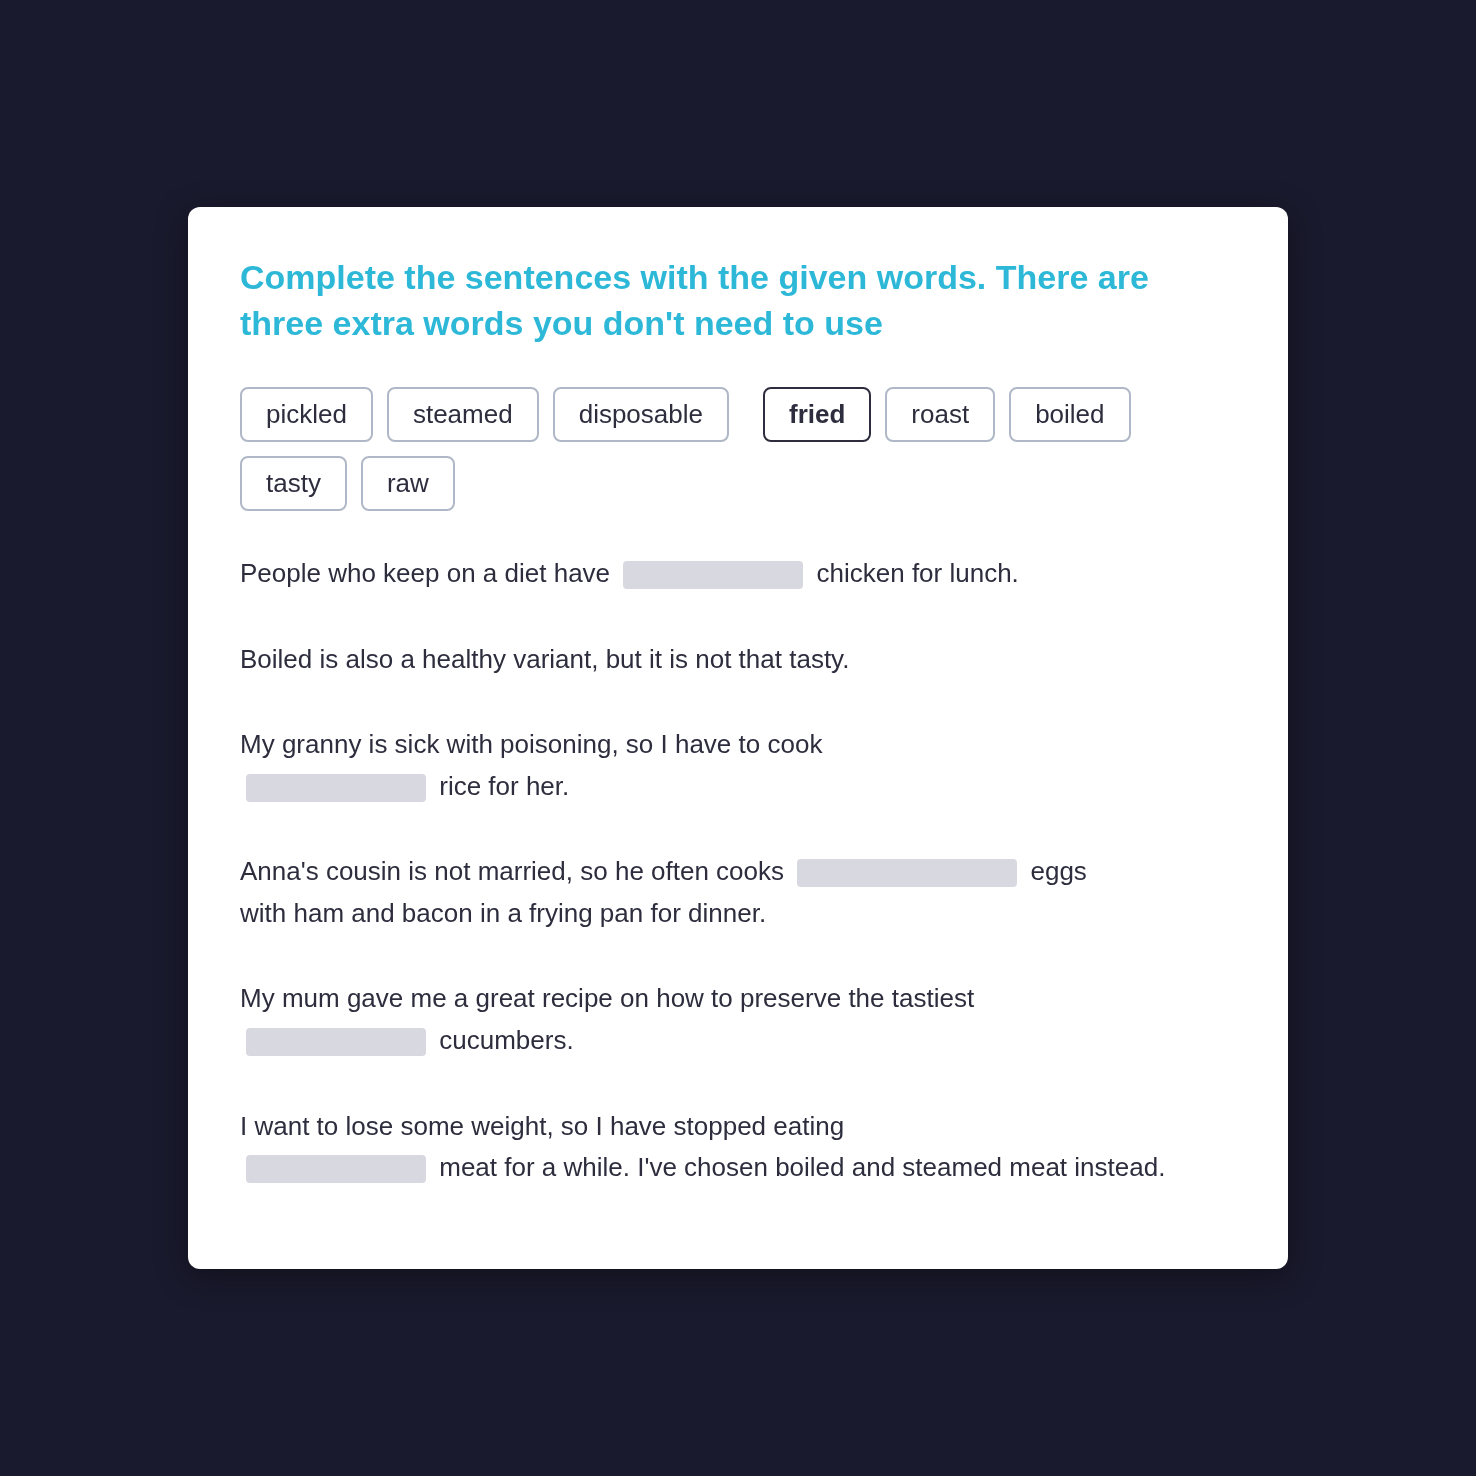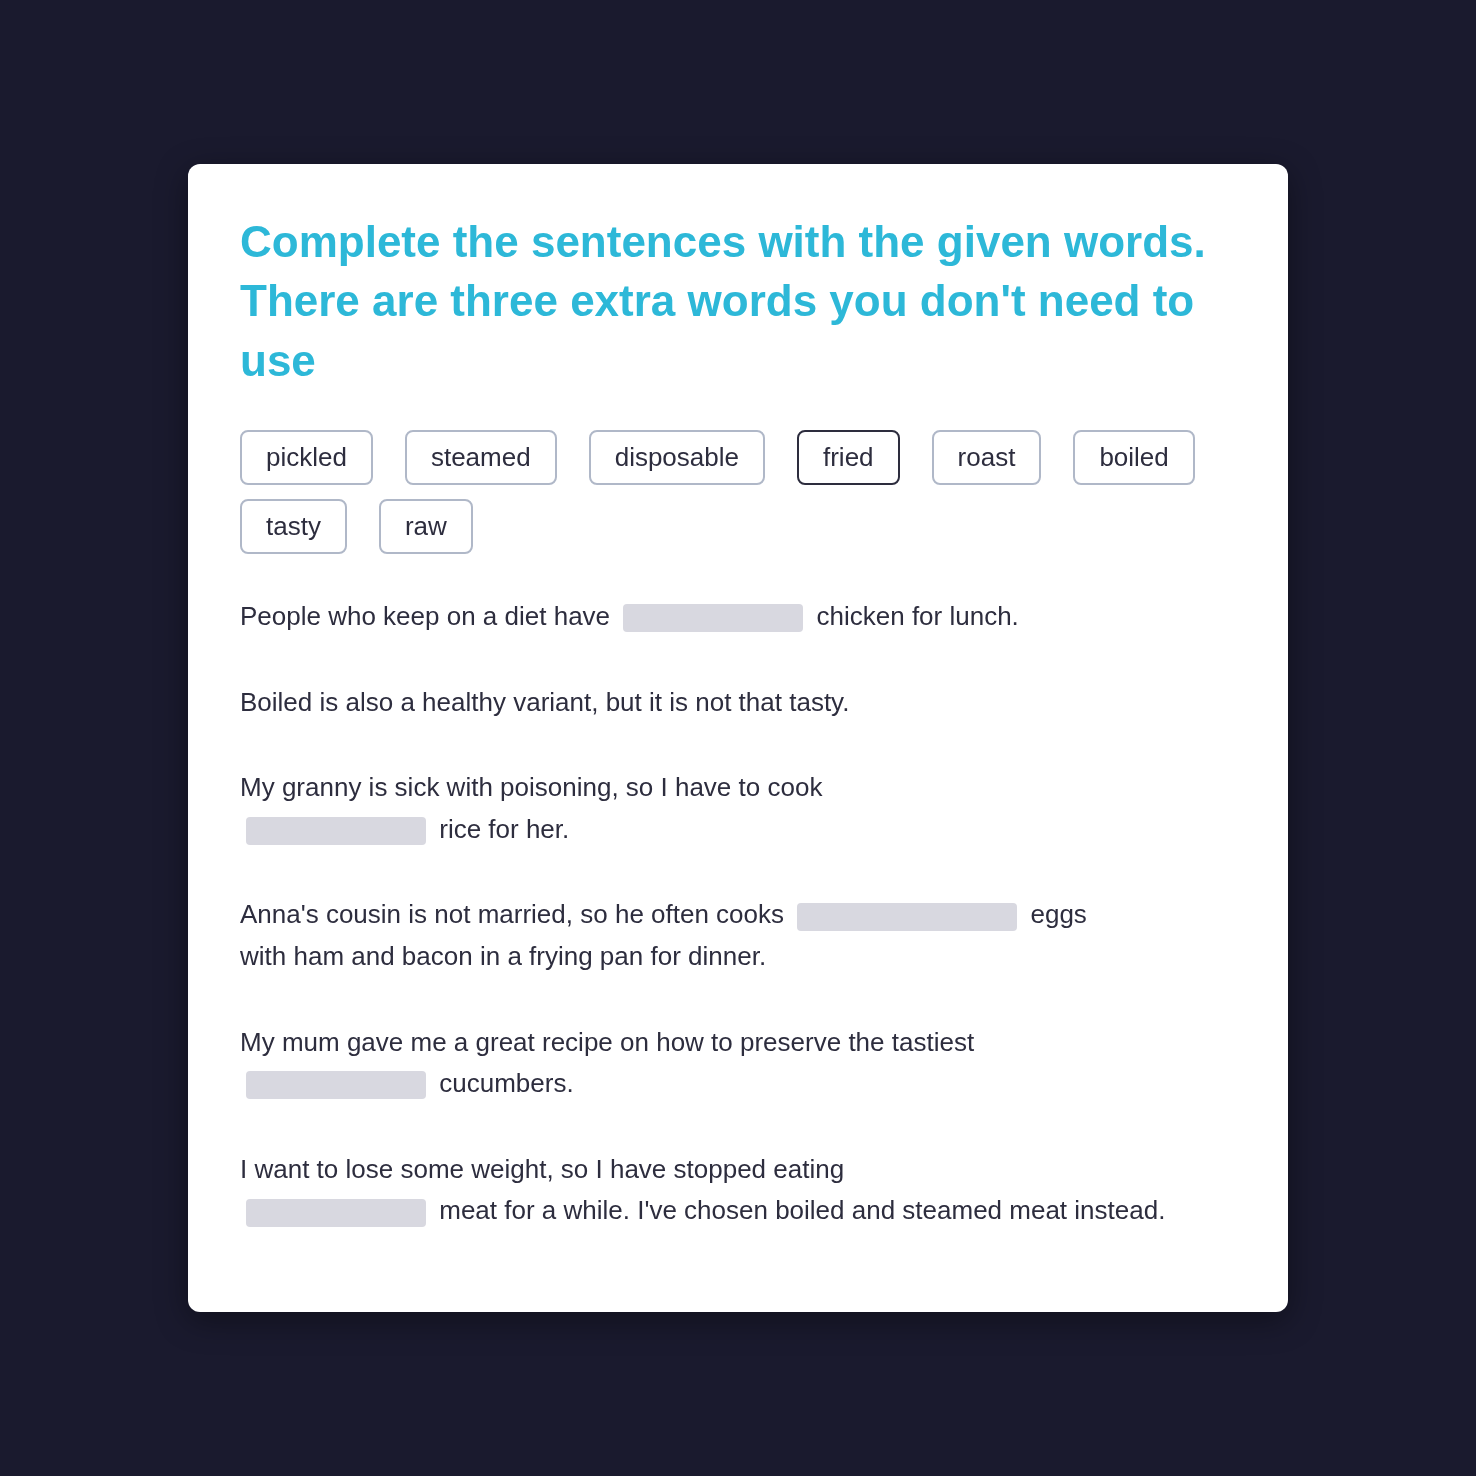--- a/index.html
+++ b/index.html
@@ -22,46 +22,47 @@
       background: #ffffff;
       border-radius: 12px;
       padding: 48px 52px 52px 52px;
       width: 1100px;
       min-height: 900px;
       box-shadow: 0 8px 32px rgba(0,0,0,0.4);
     }
 
     .title {
       color: #2db8d8;
-      font-size: 44px;
+      font-size: 34px;
       font-weight: 700;
       line-height: 1.35;
       margin-bottom: 40px;
     }
 
     .word-bank {
       display: flex;
       flex-wrap: wrap;
-      gap: 14px 32px;
+      gap: 14px 14px;
       margin-bottom: 42px;
     }
 
     .word-chip {
       border: 2px solid #b0b8c8;
       border-radius: 8px;
       padding: 10px 24px;
       font-size: 26px;
       font-weight: 400;
       color: #2d2d3e;
       background: #fff;
     }
 
     .word-chip.selected {
       border: 2.5px solid #2d2d3e;
-      font-weight: 400;
+      font-weight: 700;
+      margin-left: 20px;
     }
 
     .sentences-section {
       display: flex;
       flex-direction: column;
       gap: 16px;
     }
 
     .sentence-block {
       margin-bottom: 28px;

